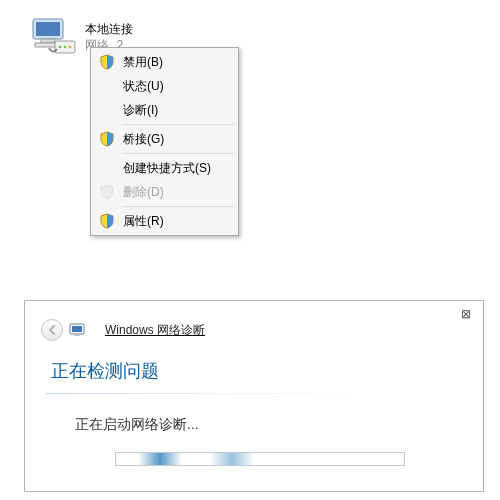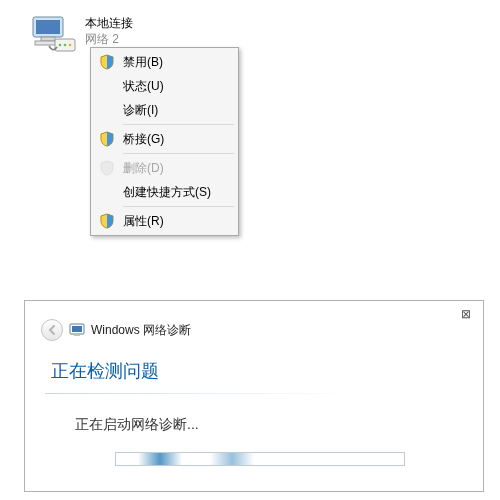--- a/index.html
+++ b/index.html
@@ -12,23 +12,24 @@
       position: relative;
     }
     
     .adapter-item {
       position: absolute;
       top: 10px;
       left: 24px;
       width: 256px;
       height: 55px;
       display: flex;
-      align-items: flex-start;
+      align-items: center;
       padding: 4px;
       border: 1px solid transparent;
+      font-family: Liberation Mono, monospace;
     }
     .adapter-icon {
       width: 48px;
       height: 42px;
       margin-right: 8px;
       flex-shrink: 0;
       position: relative;
     }
     .adapter-text {
       display: flex;
@@ -102,21 +103,22 @@
       background: linear-gradient(#fdfdfd,#e7e7e7);
       display: flex;
       align-items: center;
       justify-content: center;
       color: #bcbcbc;
       font-size: 12px;
     }
     .diag-title-row {
       display: flex;
       align-items: center;
-      gap: 6px;
+      gap: 20px;
+      text-decoration: underline;
     }
     .diag-title { color: #222; }
     .diag-subtitle {
       color: #0a5ea8;
       font-size: 18px;
       padding: 12px 26px 4px 26px;
     }
     .diag-rule {
       height: 1px;
       margin: 6px 20px 0 20px;
@@ -193,30 +195,30 @@
   <div class="menu-item">
     <span class="shield-icon">
       <svg viewBox="0 0 16 16">
           <path d="M8 1 L14 3 V8 C14 12 11 14.5 8 15 C5 14.5 2 12 2 8 V3 Z" fill="#f6d34a" stroke="#b58d14"></path>
           <path d="M8 1 L14 3 V8 C14 12 11 14.5 8 15 V1 Z" fill="#4694d8"></path>
         </svg>
     </span>
     <span>桥接(G)</span>
   </div>
   <div class="menu-sep"></div>
+  <div class="menu-item">
+    <span>创建快捷方式(S)</span>
+  </div>
   <div class="menu-item disabled">
     <span class="shield-icon dim">
       <svg viewBox="0 0 16 16">
           <path d="M8 1 L14 3 V8 C14 12 11 14.5 8 15 C5 14.5 2 12 2 8 V3 Z" fill="#d7d7d7" stroke="#b9b9b9"></path>
         </svg>
     </span>
     <span>删除(D)</span>
-  </div>
-  <div class="menu-item">
-    <span>创建快捷方式(S)</span>
   </div>
   <div class="menu-sep"></div>
   <div class="menu-item">
     <span class="shield-icon">
       <svg viewBox="0 0 16 16">
           <path d="M8 1 L14 3 V8 C14 12 11 14.5 8 15 C5 14.5 2 12 2 8 V3 Z" fill="#f6d34a" stroke="#b58d14"></path>
           <path d="M8 1 L14 3 V8 C14 12 11 14.5 8 15 V1 Z" fill="#4694d8"></path>
         </svg>
     </span>
     <span>属性(R)</span>

